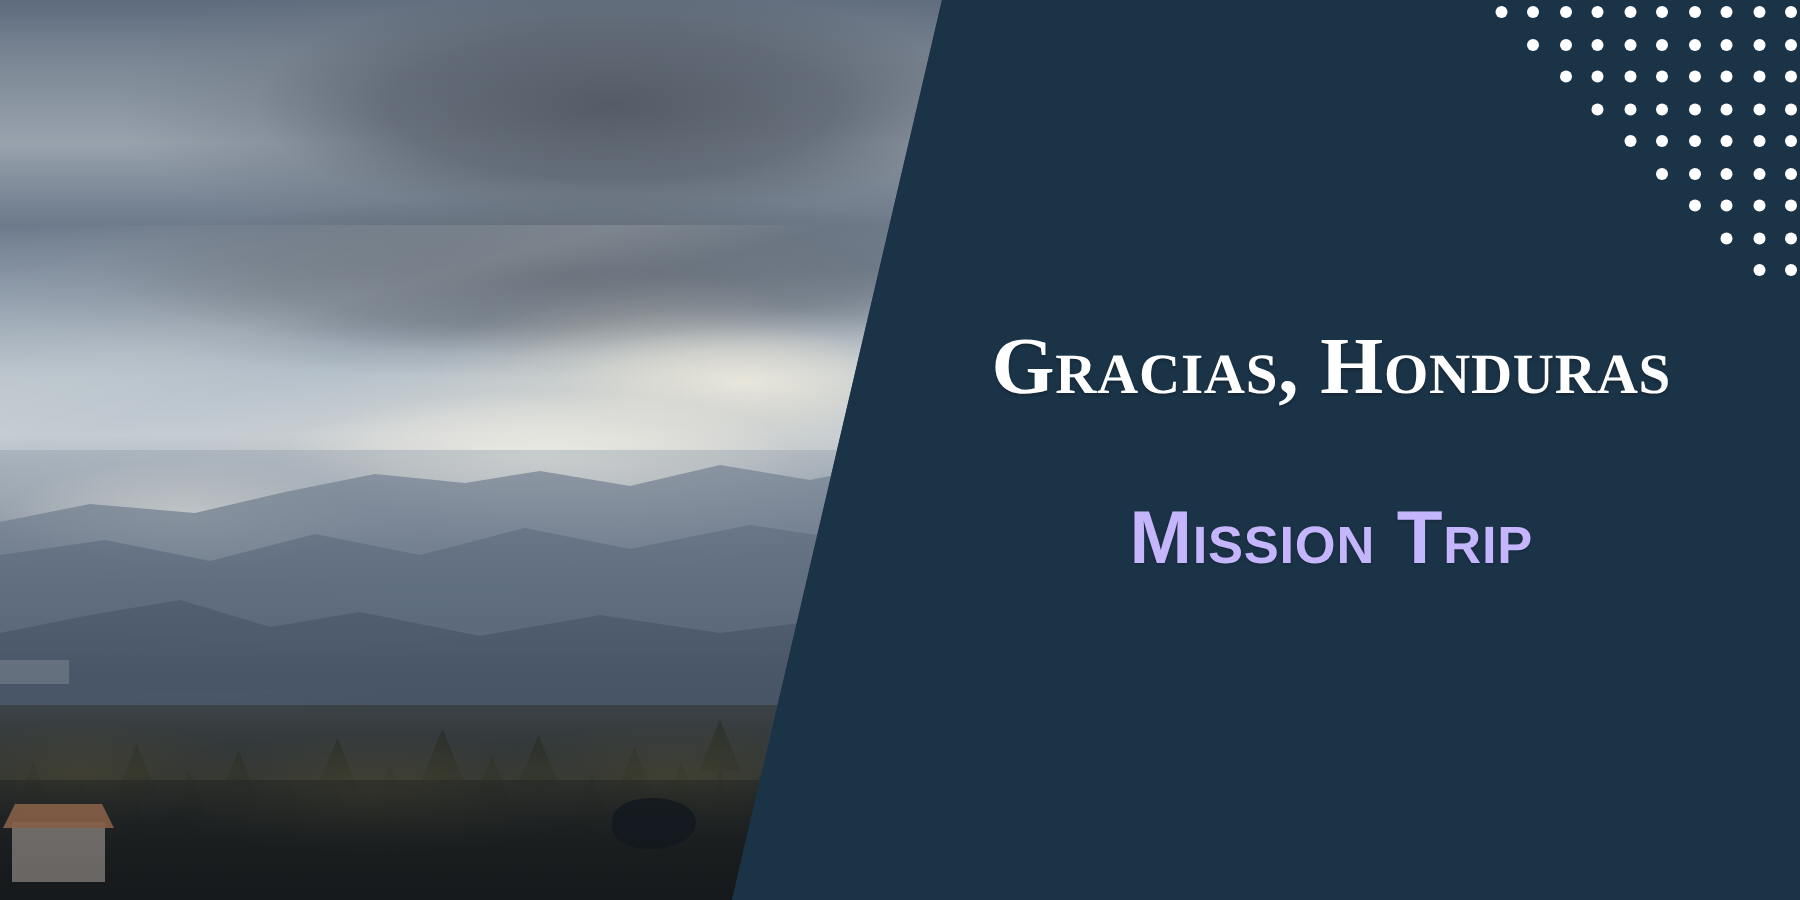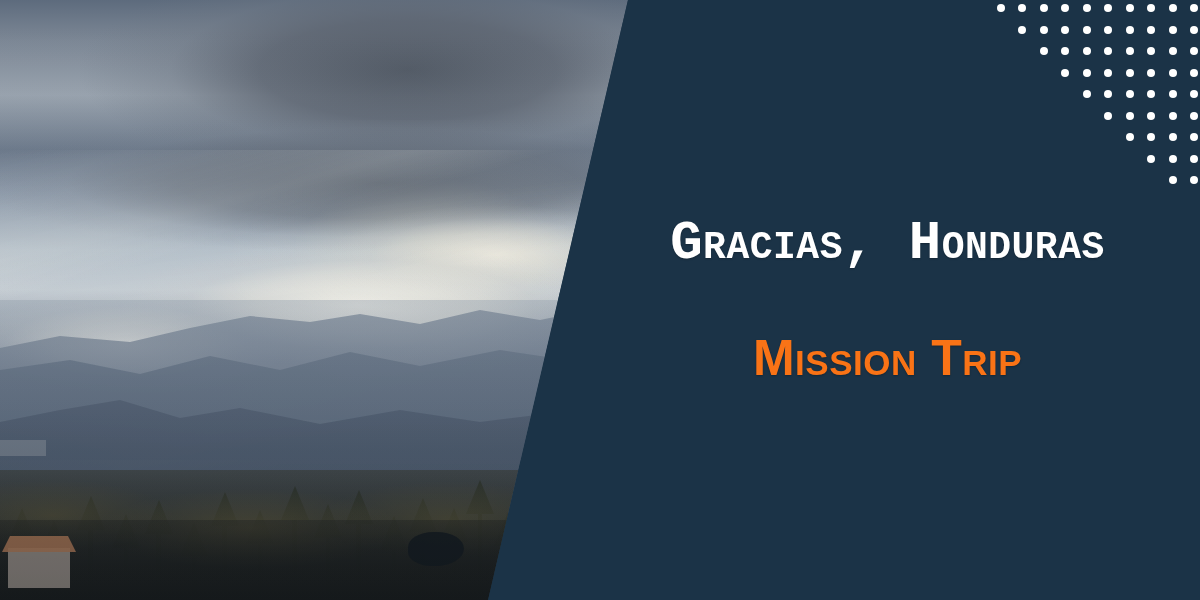--- a/index.html
+++ b/index.html
@@ -274,37 +274,37 @@
     left: 575px;
     top: 0;
     width: 625px;
     height: 600px;
     display: flex;
     flex-direction: column;
     align-items: center;
     justify-content: center;
   }
   .title {
-    font-family: Liberation Mono, monospace;
+    font-family: Liberation Serif, serif;
     font-weight: bold;
     font-size: 54px;
     line-height: 1;
     color: #ffffff;
     font-variant: small-caps;
     letter-spacing: 0.5px;
     margin: 0;
     white-space: nowrap;
     text-shadow: 0 1px 2px rgba(0,0,0,0.25);
   }
   .subtitle {
     font-family: "Liberation Sans", sans-serif;
     font-weight: bold;
     font-size: 50px;
     line-height: 1;
-    color: #f97316;
+    color: #c4b5fd;
     font-variant: small-caps;
     letter-spacing: 0.5px;
     margin: 62px 0 0 0;
     white-space: nowrap;
     text-shadow: 0 1px 2px rgba(0,0,0,0.25);
   }
   .dateline {
     font-family: "Liberation Sans", sans-serif;
     font-weight: normal;
     font-size: 44px;

